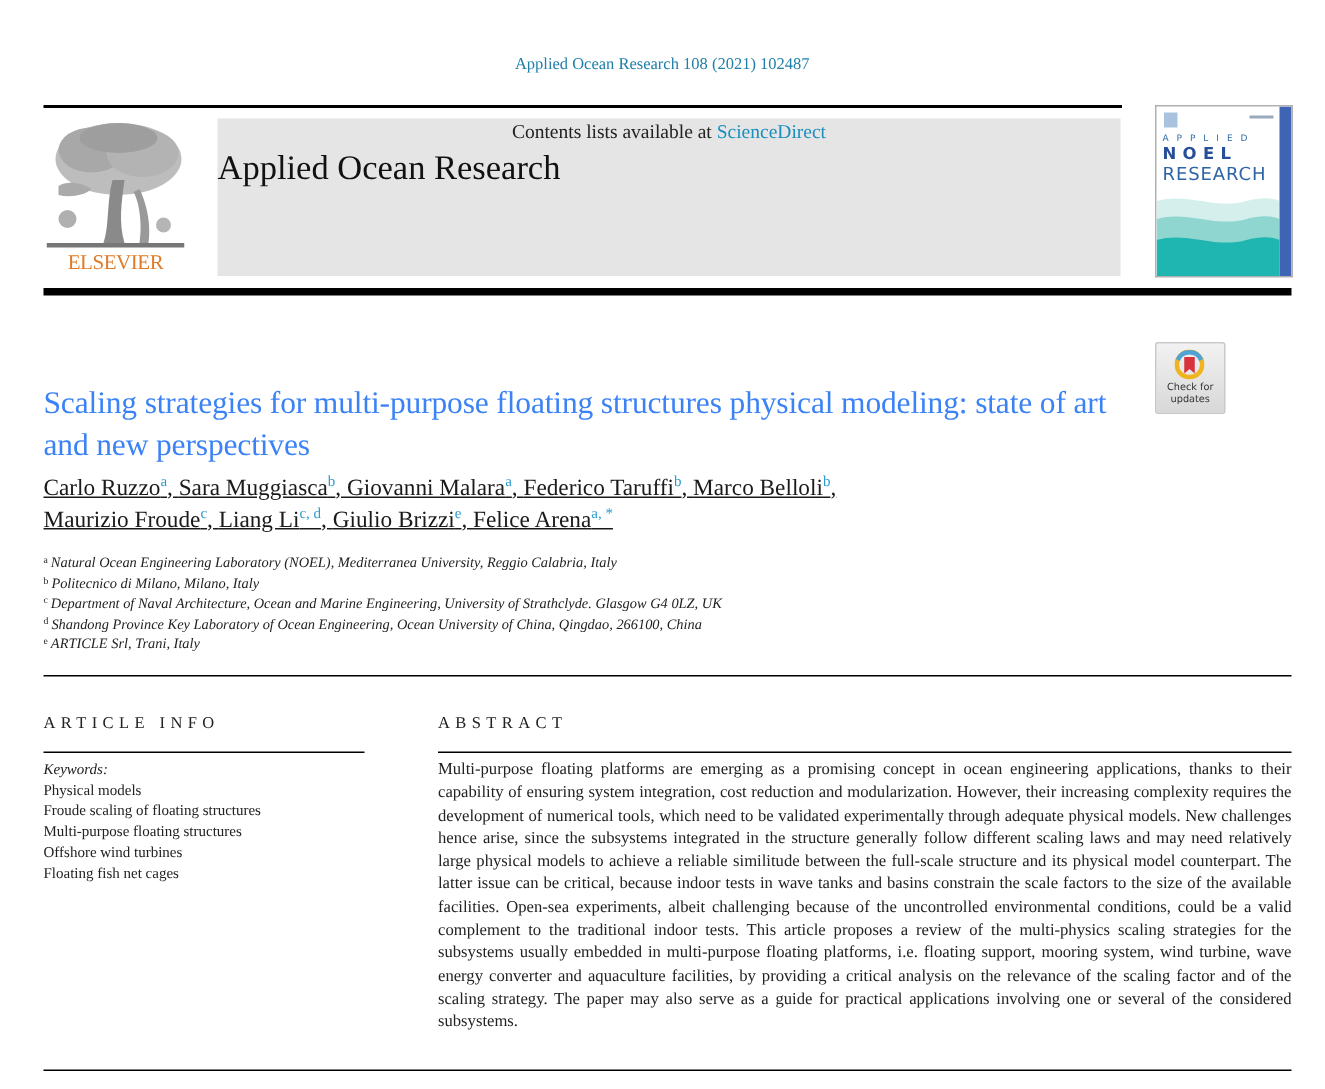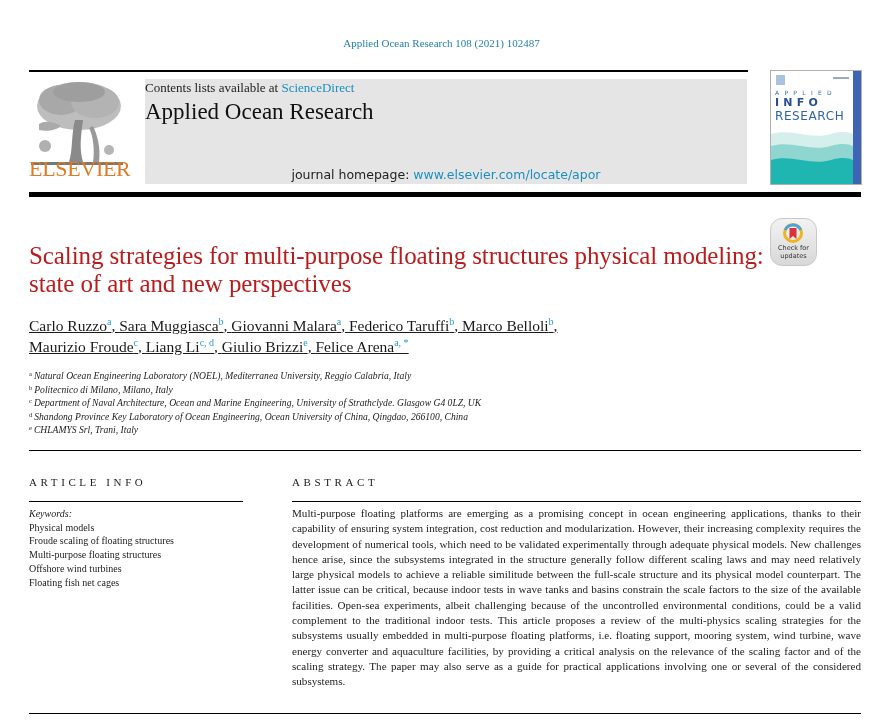--- a/index.html
+++ b/index.html
@@ -7,50 +7,50 @@
          font-family: "Liberation Serif", "DejaVu Serif", serif; color: #1a1a1a; }
   .abs { position: absolute; }
   a.link, .link { color: #1a8fbf; text-decoration: none; }
 
   #citation { top: 37px; left: 0; width: 883px; text-align: center; font-size: 11px; color: #1f7fa8; }
 
   #top-rule { top: 70px; left: 29px; width: 719px; height: 1.5px; background: #000; }
 
   #logo { top: 80px; left: 29px; width: 96px; height: 106px; }
   #logo .tree { position: absolute; left: 2px; top: 0; width: 92px; height: 86px; }
-  #logo .wordmark { position: absolute; left: 0; top: 76px; width: 96px; text-align: center;
-                    font-family: "Liberation Serif", serif; font-size: 22px; color: #e07a24; letter-spacing: -0.3px; }
+  #logo .wordmark { position: absolute; left: 0; top: 88px; width: 96px; text-align: center;
+                    font-family: "Liberation Serif", serif; font-size: 14px; color: #e07a24; letter-spacing: -0.3px; }
 
   #banner { top: 79px; left: 145px; width: 602px; height: 105px; background: #e5e5e5; }
-  #banner .contents { position: absolute; top: 1px; left: 0; width: 602px; font-size: 13px; color: #222; }
+  #banner .contents { position: absolute; top: 1px; left: 0; width: 602px; text-align: center; font-size: 13px; color: #222; }
   #banner .jtitle { position: absolute; top: 20px; left: 0; width: 602px; text-align: left; font-size: 23px; color: #111; }
   #banner .homepage { position: absolute; top: 88px; left: 0; width: 602px; text-align: center;
                       font-family: "DejaVu Sans", "Liberation Sans", sans-serif; font-size: 12.5px; color: #222; }
 
   #cover { top: 70px; left: 770px; width: 90px; height: 113px; border: 1px solid #b0b0b0; background: #fff; overflow: hidden; }
   #cover .spine { position: absolute; right: 0; top: 0; width: 8px; height: 100%; background: #3f63b5; }
   #cover .emblem { position: absolute; left: 5px; top: 4px; width: 9px; height: 10px; background: #a9c3df; }
   #cover .issn { position: absolute; right: 12px; top: 6px; width: 16px; height: 2px; background: #9ab; }
   #cover .applied { position: absolute; left: 4px; top: 18px; width: 74px; font-family: "DejaVu Sans", sans-serif;
                     font-size: 6px; color: #2f6ca8; letter-spacing: 5.3px; }
   #cover .ocean { position: absolute; left: 4px; top: 25px; width: 76px; font-family: "DejaVu Sans", sans-serif;
                   font-size: 11px; font-weight: bold; color: #274f97; letter-spacing: 4.2px; }
   #cover .research { position: absolute; left: 4px; top: 38px; width: 78px; font-family: "DejaVu Sans", sans-serif;
                      font-size: 12px; color: #2f65a5; letter-spacing: 0.6px; }
   #cover .waves { position: absolute; left: 0; bottom: 0; width: 82px; height: 58px; }
 
   #thick-rule { top: 192px; left: 29px; width: 832px; height: 5px; background: #000; }
 
-  #check-updates { top: 218px; left: 770px; width: 45px; height: 46px; background: linear-gradient(#f2f2f2,#d8d8d8);
-                   border: 1px solid #c8c8c8; border-radius: 12px; }
+  #check-updates { top: 228px; left: 770px; width: 45px; height: 46px; background: linear-gradient(#f2f2f2,#d8d8d8);
+                   border: 1px solid #c8c8c8; border-radius: 2px; }
   #check-updates .badge { position: absolute; left: 12px; top: 4px; width: 20px; height: 20px; }
   #check-updates .lbl { position: absolute; left: 0; top: 26px; width: 45px; text-align: center;
                         font-family: "DejaVu Sans", sans-serif; font-size: 6.5px; line-height: 7.5px; color: #333; }
 
-  #title { top: 242px; left: 29px; width: 740px; font-size: 25px; line-height: 28px; color: #b91c1c; letter-spacing: -0.1px; }
+  #title { top: 254px; left: 29px; width: 740px; font-size: 21px; line-height: 28px; color: #3b82f6; letter-spacing: -0.1px; }
 
   #authors { top: 315px; left: 29px; width: 740px; font-size: 15.5px; line-height: 21px; color: #1a1a1a; text-decoration: underline; }
   #authors sup { color: #2a9ad0; font-size: 10px; vertical-align: 6px; line-height: 0; }
   .author { white-space: nowrap; }
 
   #affiliations { top: 369px; left: 29px; width: 700px; font-size: 9.6px; line-height: 13.6px; font-style: italic; color: #222; }
   #affiliations sup { font-style: normal; font-size: 6.5px; vertical-align: 3px; line-height: 0; margin-right: 2px; }
 
   #mid-rule { top: 450px; left: 29px; width: 832px; height: 1px; background: #000; }
 
@@ -84,28 +84,27 @@
     <path d="M8 44 C14 40,24 42,30 46 C26 50,16 52,8 50 Z" fill="#aaa"></path>
     <circle cx="14" cy="66" r="6" fill="#b0b0b0"></circle>
     <circle cx="78" cy="70" r="5" fill="#b5b5b5"></circle>
   </svg>
   <div class="wordmark">ELSEVIER</div>
 </div>
 
 <div id="banner" class="abs">
   <div class="contents"><span>Contents lists available at </span><span class="link">ScienceDirect</span></div>
   <div class="jtitle">Applied Ocean Research</div>
-  <div class="homepage"><span>journal homepage: </span><span class="link">www.elsevier.com/locate/apor</span></div>
 </div>
 
 <div id="cover" class="abs">
   <div class="emblem"></div>
   <div class="issn"></div>
   <div class="applied">APPLIED</div>
-  <div class="ocean">INFO</div>
+  <div class="ocean">NOEL</div>
   <div class="research">RESEARCH</div>
   <svg class="waves" viewBox="0 0 82 58" preserveAspectRatio="none">
     <rect x="0" y="0" width="82" height="58" fill="#ffffff"></rect>
     <path d="M0 8 C20 2,40 14,60 8 C70 5,78 6,82 8 L82 58 L0 58 Z" fill="#d5efec"></path>
     <path d="M0 20 C20 14,40 26,60 20 C70 17,78 18,82 20 L82 58 L0 58 Z" fill="#8fd6d1"></path>
     <path d="M0 34 C20 28,40 40,60 34 C70 31,78 32,82 34 L82 58 L0 58 Z" fill="#1fb5b0"></path>
   </svg>
   <div class="spine"></div>
 </div>
 
@@ -125,21 +124,21 @@
 <div id="authors" class="abs">
   <span class="author"><span>Carlo Ruzzo</span><sup>a</sup></span><span>, </span><span class="author"><span>Sara Muggiasca</span><sup>b</sup></span><span>, </span><span class="author"><span>Giovanni Malara</span><sup>a</sup></span><span>, </span><span class="author"><span>Federico Taruffi</span><sup>b</sup></span><span>, </span><span class="author"><span>Marco Belloli</span><sup>b</sup></span><span>,</span><br>
   <span class="author"><span>Maurizio Froude</span><sup>c</sup></span><span>, </span><span class="author"><span>Liang Li</span><sup>c, d</sup></span><span>, </span><span class="author"><span>Giulio Brizzi</span><sup>e</sup></span><span>, </span><span class="author"><span>Felice Arena</span><sup>a, *</sup></span>
 </div>
 
 <div id="affiliations" class="abs">
   <div><sup>a</sup><span>Natural Ocean Engineering Laboratory (NOEL), Mediterranea University, Reggio Calabria, Italy</span></div>
   <div><sup>b</sup><span>Politecnico di Milano, Milano, Italy</span></div>
   <div><sup>c</sup><span>Department of Naval Architecture, Ocean and Marine Engineering, University of Strathclyde. Glasgow G4 0LZ, UK</span></div>
   <div><sup>d</sup><span>Shandong Province Key Laboratory of Ocean Engineering, Ocean University of China, Qingdao, 266100, China</span></div>
-  <div><sup>e</sup><span>CHLAMYS Srl, Trani, Italy</span></div>
+  <div><sup>e</sup><span>ARTICLE Srl, Trani, Italy</span></div>
 </div>
 
 <div id="mid-rule" class="abs"></div>
 
 <div id="ai-heading" class="abs">ARTICLE INFO</div>
 <div id="ai-rule" class="abs"></div>
 <div id="keywords" class="abs">
   <div class="kw-label">Keywords:</div>
   <div>Physical models</div>
   <div>Froude scaling of floating structures</div>

